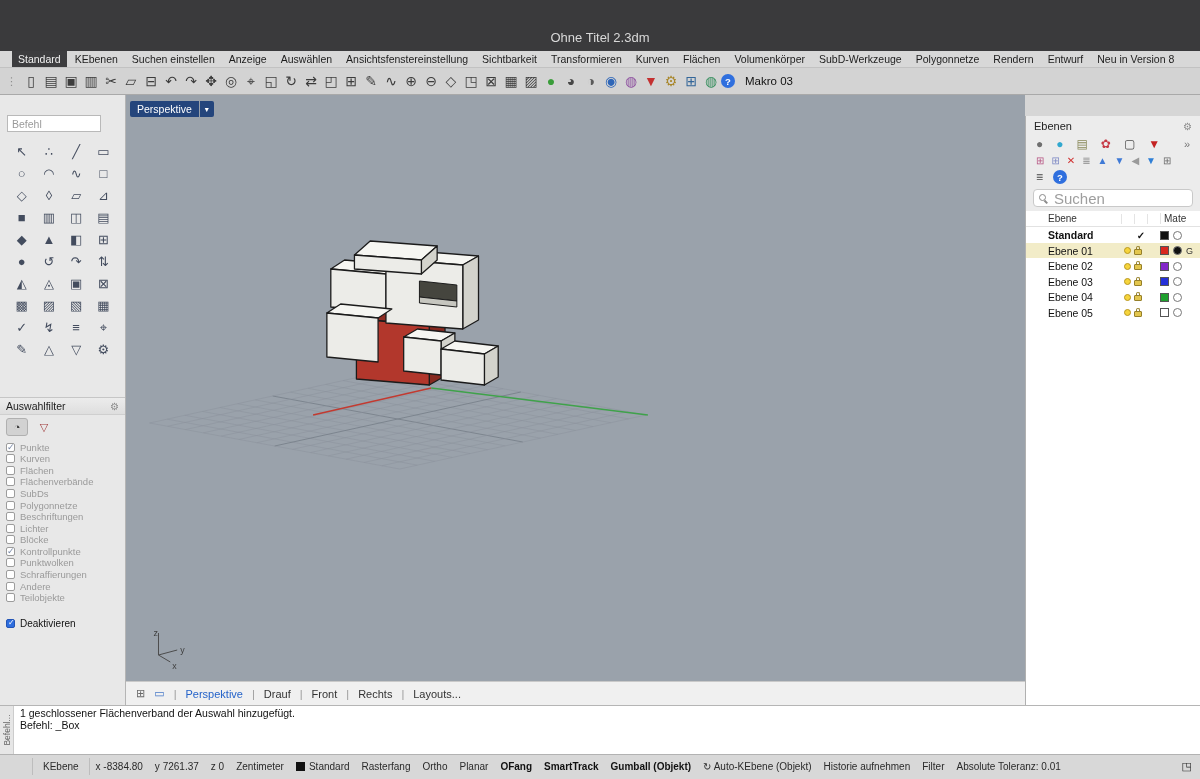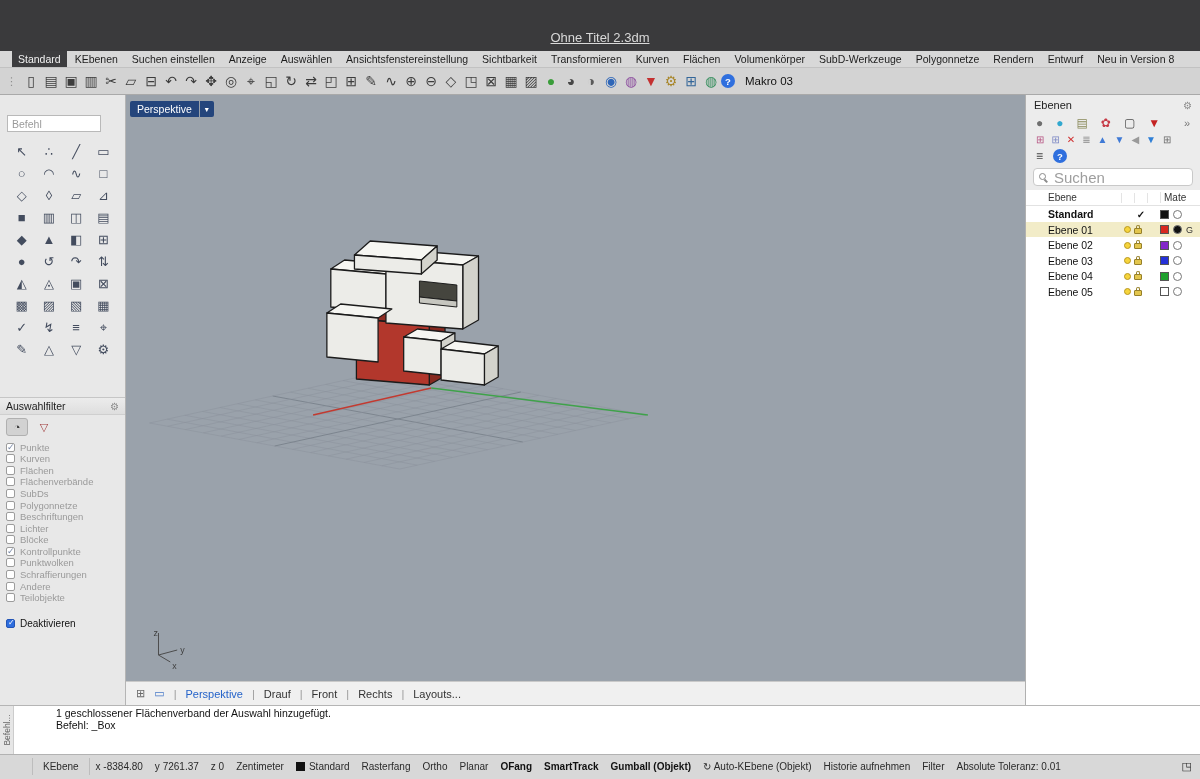--- a/index.html
+++ b/index.html
@@ -2,21 +2,21 @@
 <html><head>
 <meta charset="utf-8">
 <style>
   html,body{margin:0;padding:0;}
   body{width:1200px;height:779px;overflow:hidden;background:#d6d6d6;
        font-family:"Liberation Sans", sans-serif; -webkit-font-smoothing:antialiased;}
   .app{width:1200px;height:779px;display:flex;flex-direction:column;}
 
   
   .titlebar{height:52px;background:#3a3a3c;display:flex;align-items:flex-end;justify-content:center;
-            padding-bottom:6px;box-sizing:border-box;color:#d9d9d9;font-size:13px;text-decoration:underline;}
+            padding-bottom:6px;box-sizing:border-box;color:#d9d9d9;font-size:13px;}
 
   
   .menubar{height:18px;background:#d8d8d8;border-bottom:1px solid #c2c2c2;display:flex;align-items:stretch;
            padding-left:12px;box-sizing:border-box;font-size:10.5px;gap:2px;overflow:hidden;}
   .mtab{display:flex;align-items:center;padding:0 6px;color:#1c1c1c;white-space:nowrap;cursor:default;}
   .mtab.active{background:#3d3d3f;color:#f2f2f2;}
 
   
   .toolbar{height:28px;background:#d3d3d3;border-bottom:1px solid #a9a9a9;display:flex;align-items:center;
            padding:0 6px;box-sizing:border-box;}
@@ -60,21 +60,21 @@
   .vp-arrow{background:#24457c;color:#fff;font-size:8px;width:14px;display:flex;align-items:center;justify-content:center;border-radius:0 2px 2px 0;cursor:pointer;}
   .vp-strip{height:24px;background:#f0f0f0;border-top:1px solid #c9c9c9;display:flex;align-items:center;gap:9px;
             padding:0 10px;font-size:11px;color:#333;box-sizing:border-box;}
   .vicon{font-size:11px;cursor:pointer;}
   .vsep{color:#9a9a9a;}
   .vtab{cursor:pointer;white-space:nowrap;}
   .vtab.active{color:#2563c9;}
 
   
   .right-panel{width:175px;flex:none;background:#ececec;border-left:1px solid #b0b0b0;box-sizing:border-box;
-               display:flex;flex-direction:column;overflow:hidden;}
+               display:flex;flex-direction:column;overflow:hidden;margin-top:21px;}
   .rp-header{height:20px;display:flex;align-items:center;justify-content:space-between;padding:0 8px;font-size:11px;color:#222;}
   .rp-tabs{display:flex;gap:13px;padding:1px 10px 2px;align-items:center;}
   .rpt{font-size:12px;cursor:pointer;}
   .ovf{margin-left:auto;font-size:11px;}
   .rp-actions{display:flex;gap:7px;padding:2px 10px 3px;font-size:10px;align-items:center;}
   .rpa{cursor:pointer;}
   .rp-menurow{display:flex;gap:10px;padding:1px 10px 3px;align-items:center;font-size:12px;color:#444;}
   .rp-search{margin:2px 7px 4px;background:#fff;border:1px solid #c9c9c9;border-radius:4px;height:16px;display:flex;align-items:center;gap:4px;padding:0 5px;}
   .rp-search input{border:none;outline:none;flex:1;font-size:15px;background:transparent;min-width:0;font-family:"Liberation Sans",sans-serif;}
   .rp-search input::placeholder{color:#9e9e9e;}
@@ -97,21 +97,21 @@
   .lock:before{content:"";position:absolute;left:1px;top:-4px;width:4px;height:4px;border:1px solid #96802a;border-bottom:none;border-radius:3px 3px 0 0;box-sizing:border-box;}
   .sw{width:9px;height:9px;border:1px solid #555;margin:0 2px;flex:none;box-sizing:border-box;}
   .mat{width:9px;height:9px;border:1px solid #777;border-radius:50%;margin:0 2px;flex:none;box-sizing:border-box;}
   .lbadge{width:11px;font-size:9px;color:#333;text-align:center;flex:none;}
   .rp-fill{flex:1;background:#fff;}
 
   
   .cmd-area{height:50px;display:flex;border-top:1px solid #b5b5b5;background:#fff;box-sizing:border-box;}
   .cmd-tab{width:13px;flex:none;background:#e6e6e6;border-right:1px solid #cccccc;display:flex;align-items:center;justify-content:center;cursor:pointer;}
   .cmd-tab span{transform:rotate(-90deg);font-size:8.5px;color:#666;white-space:nowrap;}
-  .cmd-lines{flex:1;padding:2px 6px;font-size:10.5px;line-height:11.5px;color:#111;overflow:hidden;margin-left:36px;}
+  .cmd-lines{flex:1;padding:2px 6px;font-size:10.5px;line-height:11.5px;color:#111;overflow:hidden;}
 
   
   .statusbar{height:26px;background:#d8d8d8;border-top:1px solid #b2b2b2;display:flex;align-items:center;
              font-size:10px;color:#2a2a2a;box-sizing:border-box;overflow:hidden;}
   .cell{padding:0 6px;white-space:nowrap;cursor:default;}
   .tgl{cursor:pointer;}
   .cplane{border-left:1px solid #bdbdbd;border-right:1px solid #bdbdbd;margin-left:32px;padding:3px 10px;cursor:pointer;}
   .b{font-weight:bold;color:#111;}
   .sw-mini{display:inline-block;width:9px;height:9px;background:#111;margin-right:4px;vertical-align:-1px;}
   .spacer{flex:1;}

